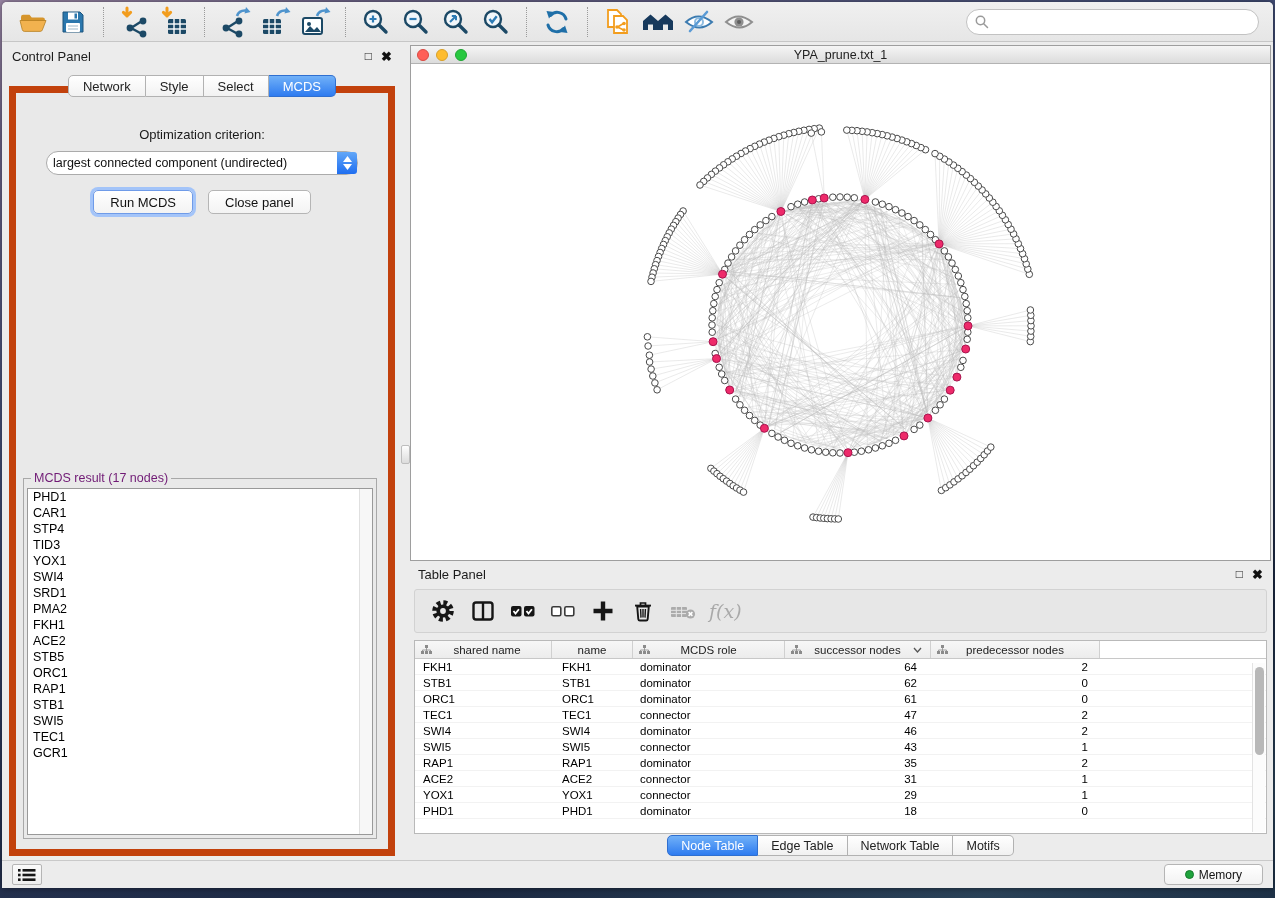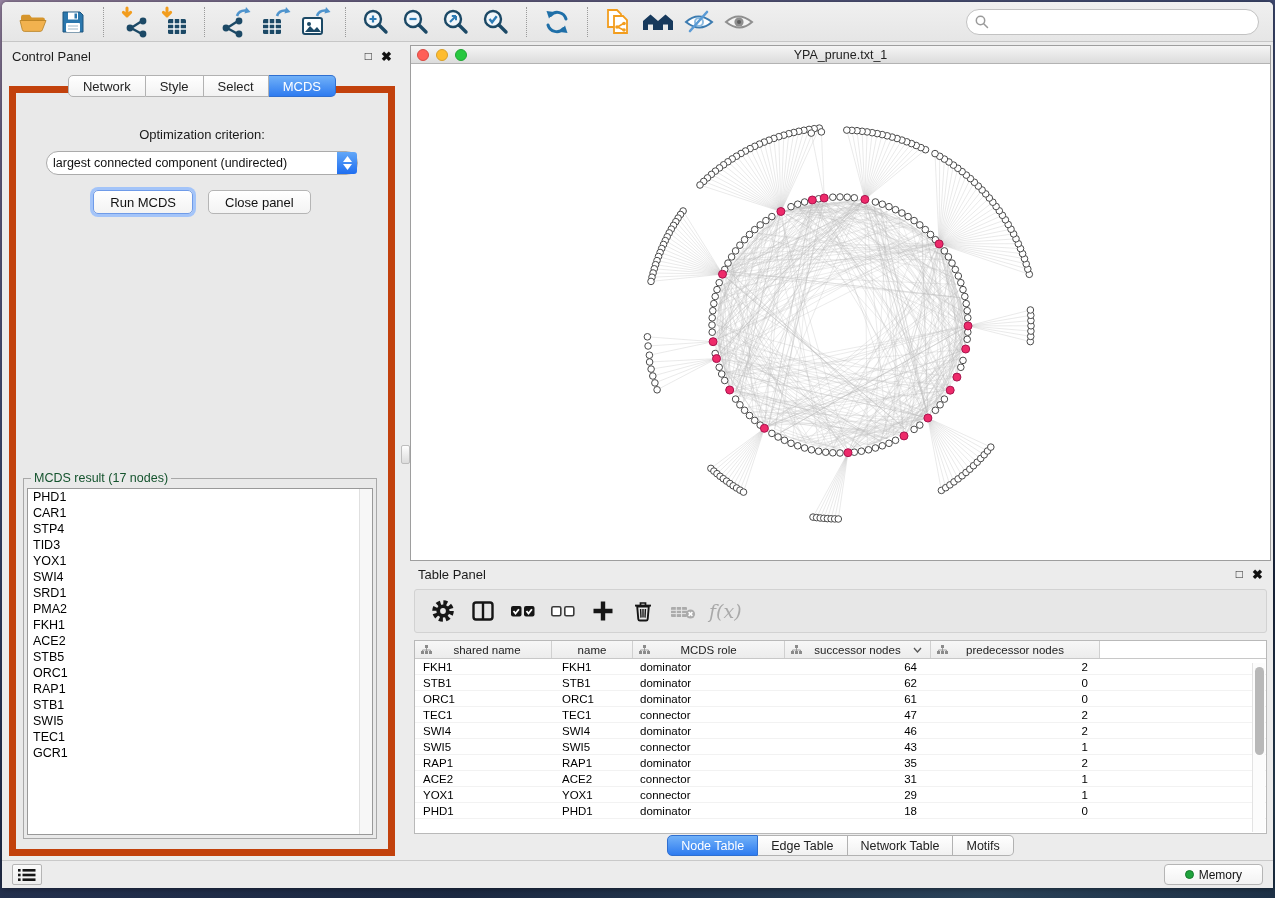--- a/index.html
+++ b/index.html
@@ -60,21 +60,21 @@
   .btn-row { margin-top:15px; display:flex; justify-content:center; gap:15px; }
   .push-btn {
     height:24px; padding:0 16px; font-size:13px; color:#111; background:linear-gradient(#ffffff,#f3f3f3);
     border:1px solid #b5b5b5; border-radius:5px; cursor:default;
   }
   .push-btn.focused { border-color:#6f9be8; box-shadow:0 0 0 3px #a3c4f9; }
   .mcds-fieldset {
     position:absolute; left:7px; right:11px; top:378px; height:368px;
     border:1px solid #a8a8a8; background:transparent; padding:3px;
   }
-  .mcds-fieldset legend { font-size:12.5px; color:#14532d; padding:0 3px; margin-left:4px; }
+  .mcds-fieldset legend { font-size:12.5px; color:#701a75; padding:0 3px; margin-left:4px; }
   .mcds-list { position:absolute; left:3px; right:3px; top:3px; bottom:3px; background:#fff; border:1px solid #999; overflow:hidden; }
   .mcds-scroll { position:absolute; right:0; top:0; bottom:0; width:13px; background:#f7f7f7; border-left:1px solid #e0e0e0; }
   .mcds-item { font-size:12.5px; color:#000; line-height:16px; padding-left:5px; }
   
   .v-splitter-grip {
     position:absolute; left:399px; top:443px; width:9px; height:19px;
     background:linear-gradient(#fdfdfd,#dcdcdc); border:1px solid #bdbdbd; border-radius:2px;
   }
   
   .network-window {

